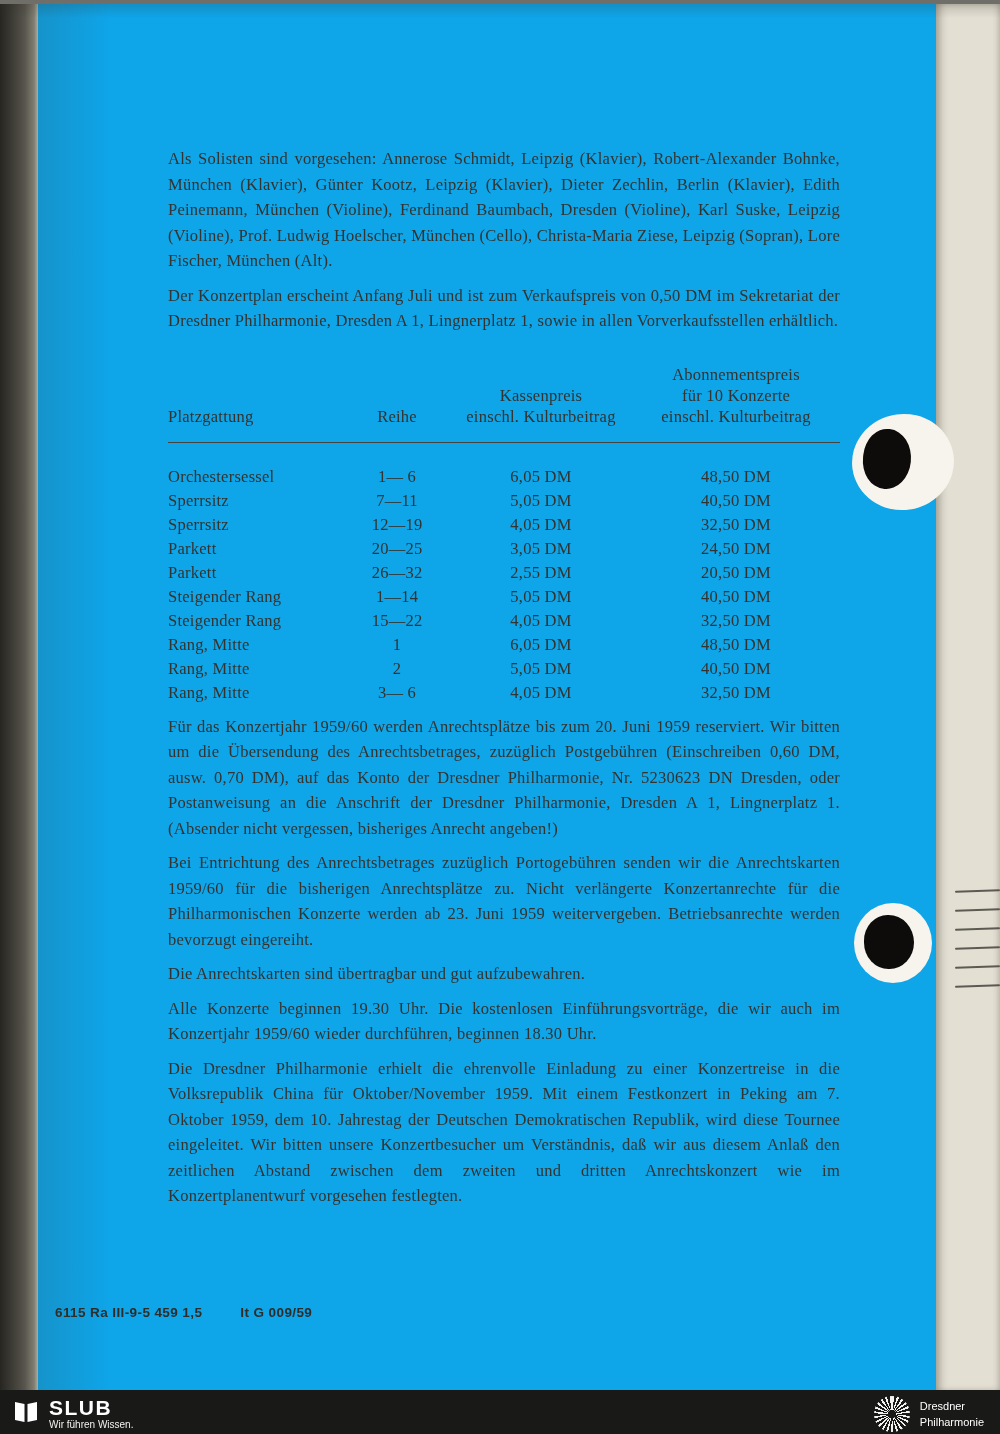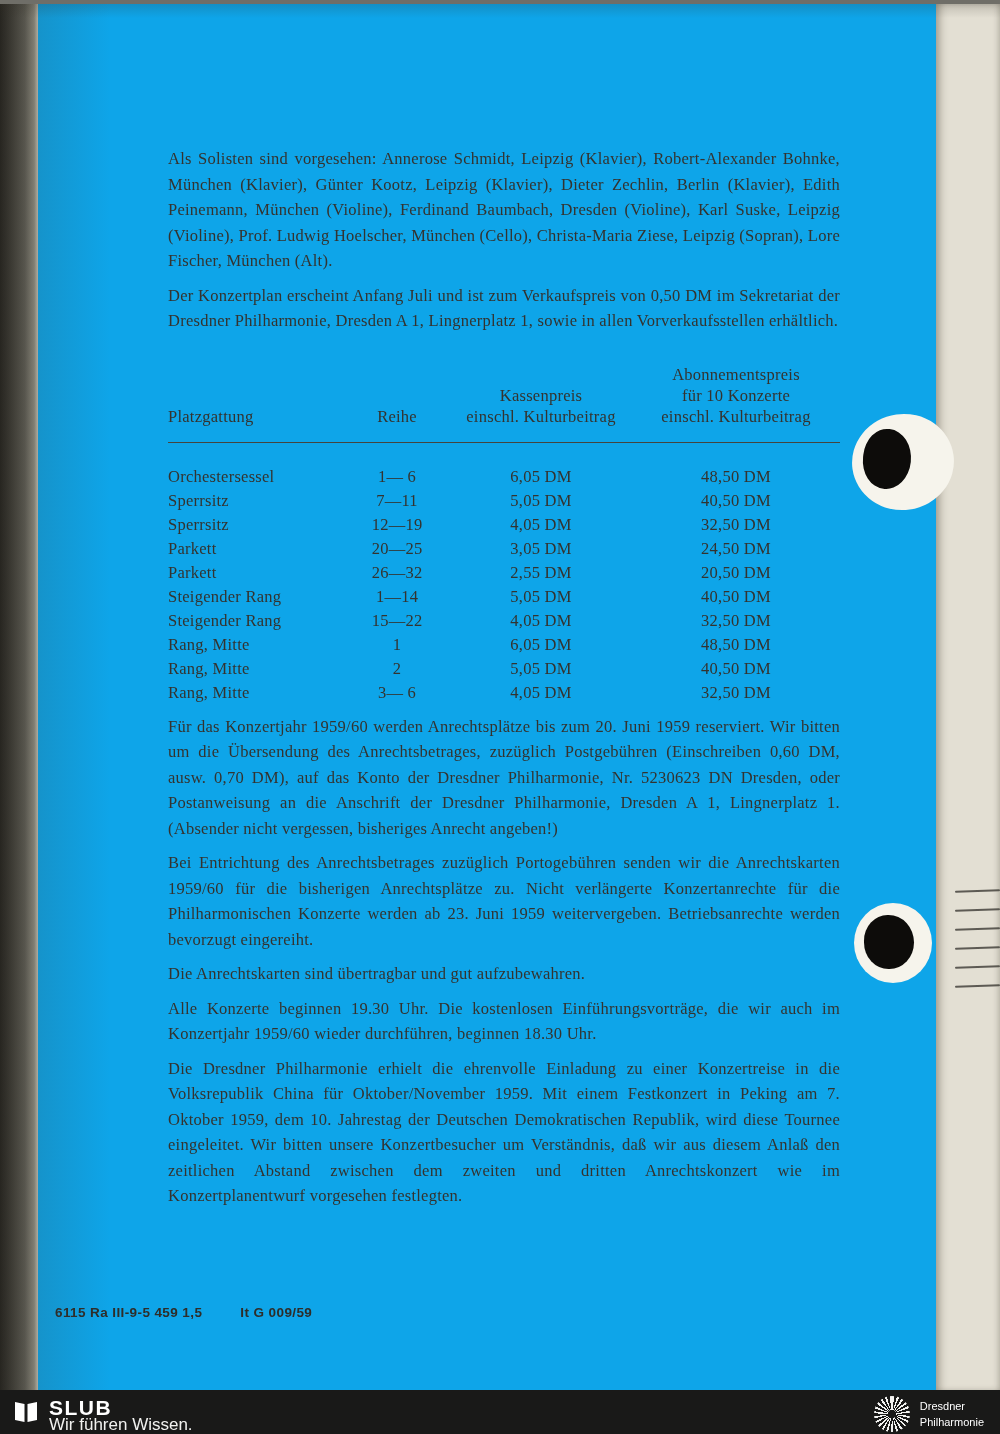--- a/index.html
+++ b/index.html
@@ -63,21 +63,21 @@
   }
   
   .footer-bar {
     position:absolute; left:0; bottom:0; width:1000px; height:48px;
     background:#191918; display:flex; align-items:center; justify-content:space-between;
     padding:0 16px 0 12px; font-family:"Liberation Sans", sans-serif; color:#ffffff;
   }
   .slub-cluster { display:flex; align-items:center; gap:9px; }
   .slub-text { display:flex; flex-direction:column; }
   .slub-wordmark { font-size:21px; font-weight:bold; letter-spacing:1.5px; line-height:21px; }
-  .slub-tagline { font-size:17px; line-height:13px; color:#f1f1ef; }
+  .slub-tagline { font-size:10px; line-height:13px; color:#f1f1ef; }
   .dp-cluster { display:flex; align-items:center; gap:10px; }
   .dp-logo {
     width:36px; height:36px; border-radius:50%;
     background:
       radial-gradient(circle at center, #191918 0 4px, rgba(0,0,0,0) 4.5px),
       repeating-conic-gradient(#f2f2f0 0deg 7deg, #191918 7deg 16deg);
   }
   .dp-name { font-size:11px; line-height:16px; white-space:pre-line; }
 </style>
 </head>

